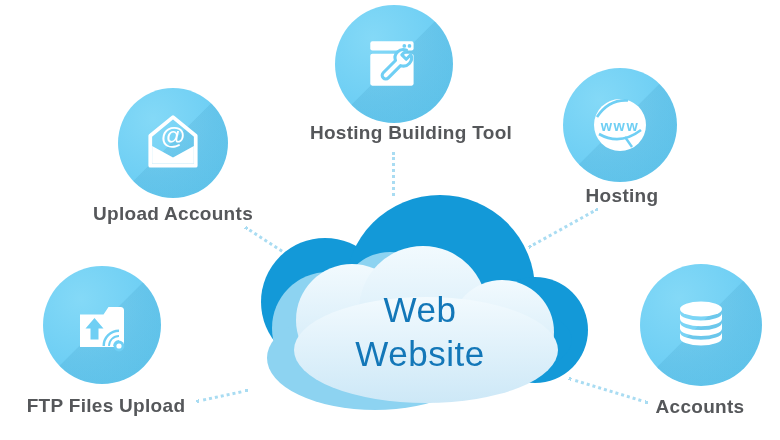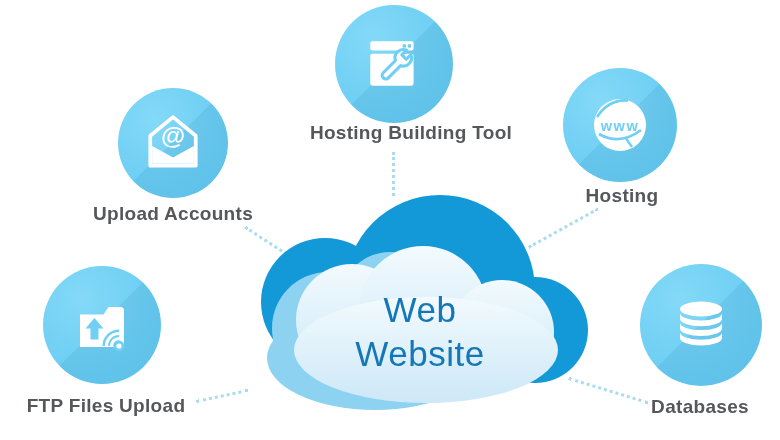--- a/index.html
+++ b/index.html
@@ -132,16 +132,16 @@
 
   <div class="node" style="left:640px;top:264px;width:122px;">
     <div class="circle" style="width:122px;height:122px;">
       <svg width="60" height="60" viewBox="0 0 60 60">
         <ellipse cx="30" cy="14" rx="21" ry="7.5" fill="#fff"></ellipse>
         <path d="M9 18 a21 7.5 0 0 0 42 0 v5.8 a21 7.5 0 0 1 -42 0 z" fill="#fff"></path>
         <path d="M9 27.6 a21 7.5 0 0 0 42 0 v5.8 a21 7.5 0 0 1 -42 0 z" fill="#fff"></path>
         <path d="M9 37.2 a21 7.5 0 0 0 42 0 v5.8 a21 7.5 0 0 1 -42 0 z" fill="#fff"></path>
       </svg>
     </div>
-    <div class="label" style="left:calc(50% - 1px);top:132px;">Databases</div>
+    <div class="label" style="left:calc(50% - 1px);top:132px;">Accounts</div>
   </div>
 
 </div>
 
 </body></html>

